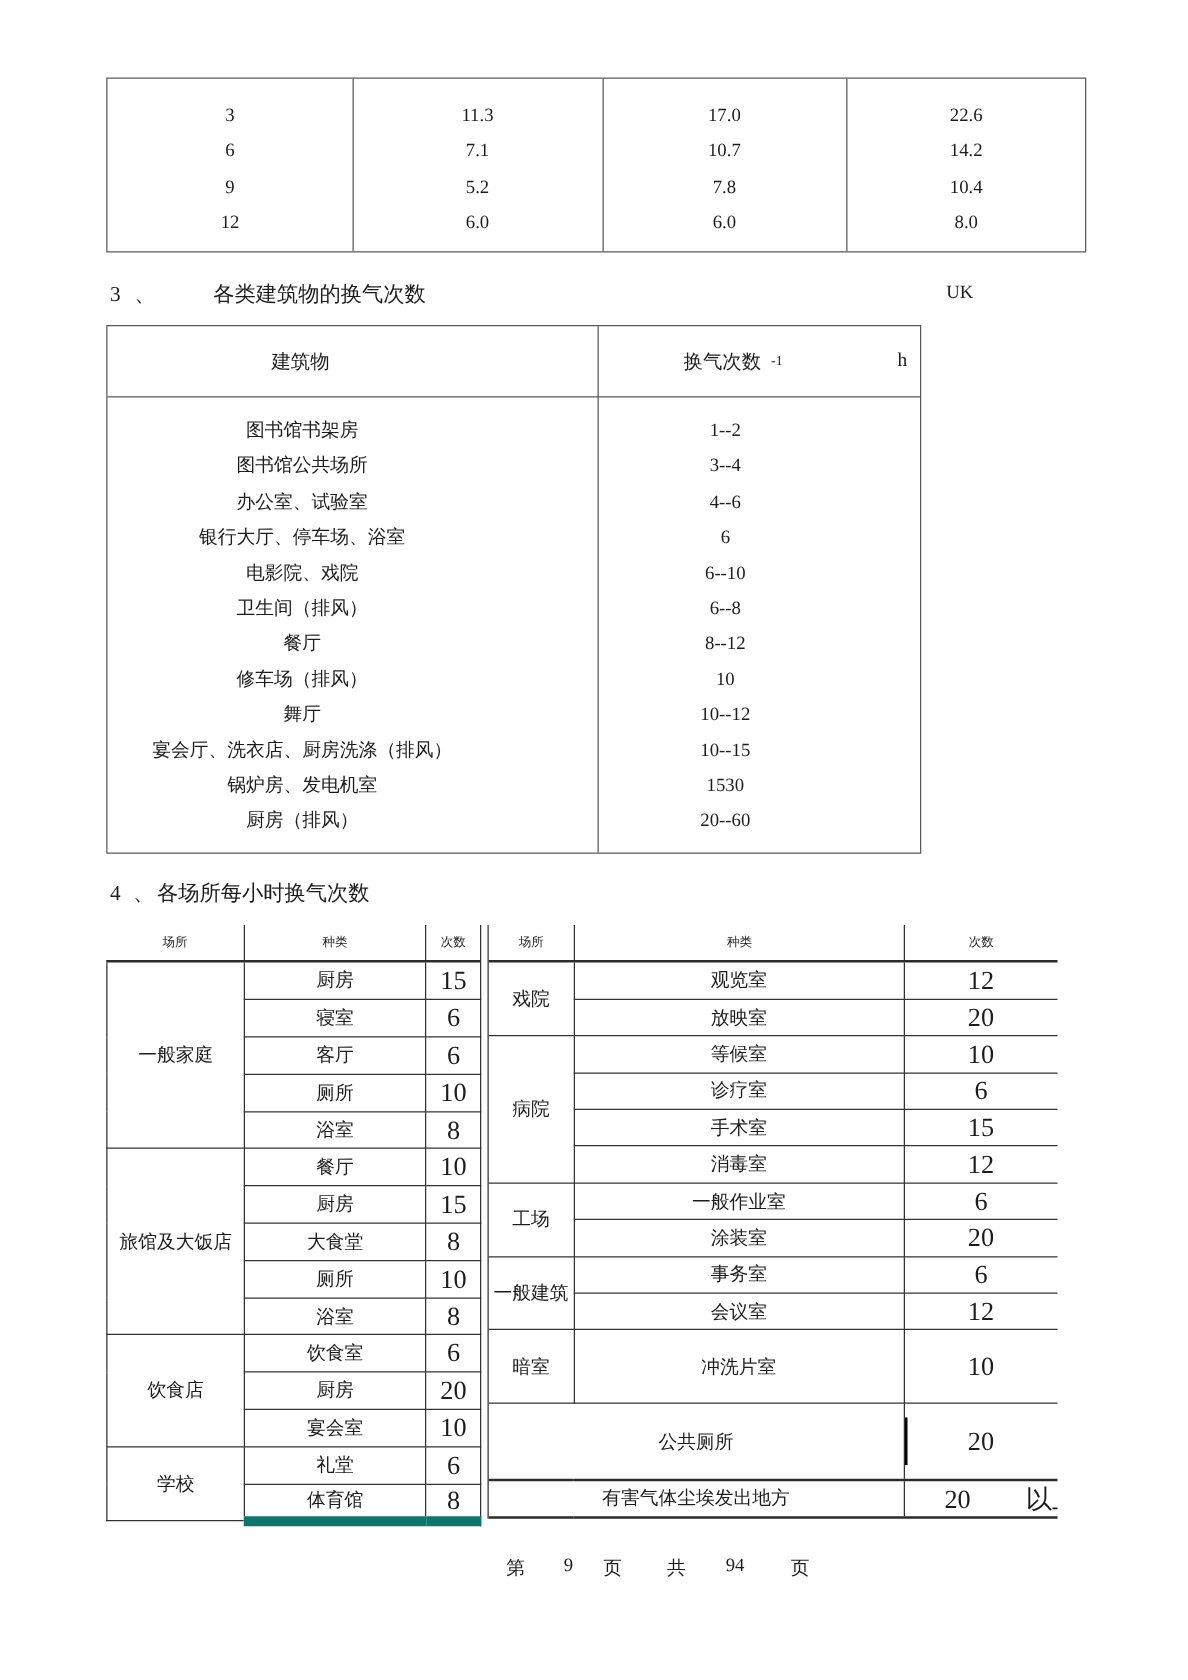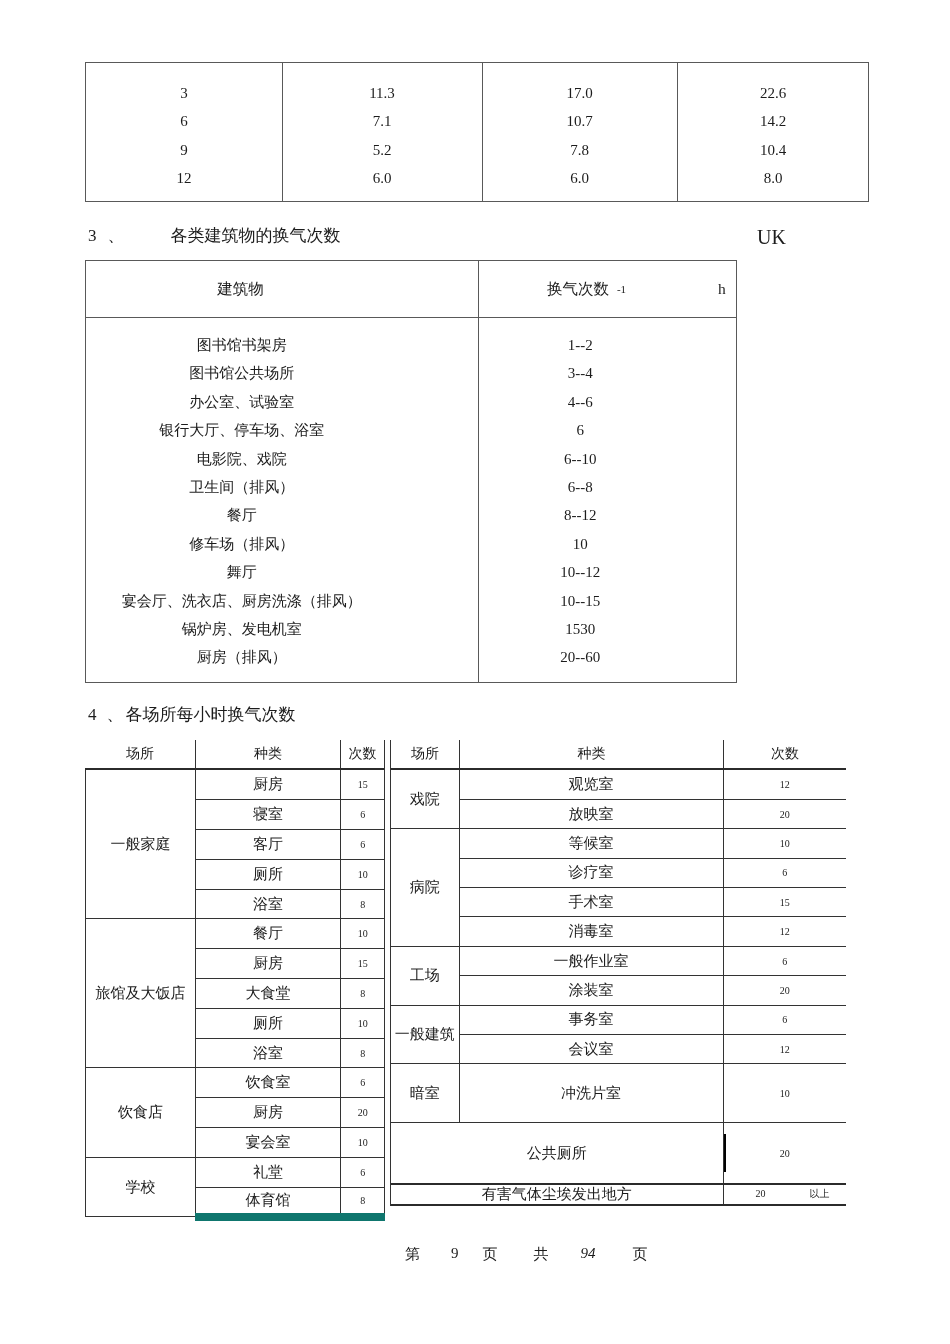--- a/index.html
+++ b/index.html
@@ -13,42 +13,42 @@
   .t1-cell{height:28.4px;line-height:28.4px;text-align:center;font-size:15px;}
 
   
   .heading{position:absolute;font-size:17px;white-space:nowrap;}
   .h3{left:88px;top:224px;}
   .h3 .sep{margin-left:11px;}
   .h3 .title{margin-left:46px;}
   .h4{left:88px;top:703px;}
   .h4 .sep{margin-left:10px;}
   .h4 .title{margin-left:2px;}
-  .uk-label{position:absolute;left:757px;top:226px;font-size:20px;}
+  .uk-label{position:absolute;left:757px;top:226px;font-size:15px;}
 
   
   .t2{position:absolute;left:85px;top:260px;width:652px;height:423px;border:1px solid #595959;box-sizing:border-box;}
   .t2 .vline{position:absolute;left:392px;top:0;bottom:0;width:1px;background:#595959;}
   .t2-header{display:flex;height:57px;border-bottom:1px solid #595959;box-sizing:border-box;}
   .t2-hcell{width:392px;display:flex;align-items:center;justify-content:center;font-size:15.5px;}
   .t2-hcell.right{justify-content:flex-start;padding-left:152px;box-sizing:border-box;}
   .t2-hcell sup{font-size:11px;margin-left:8px;line-height:1;}
   .t2-hcell .unit{margin-left:92px;}
   .t2-body{padding-top:13px;}
   .t2-row{display:flex;height:28.4px;line-height:28.4px;gap:27px;}
   .t2-row .b,.t2-row .v{width:392px;text-align:center;font-size:15px;}
 
   
   .t3-head{display:flex;height:28px;border-bottom:2px solid #2b2b2b;}
-  .t3-hc{display:flex;align-items:center;justify-content:center;font-size:14px;height:100%;box-sizing:border-box;}
+  .t3-hc{display:flex;align-items:center;justify-content:center;font-size:10px;height:100%;box-sizing:border-box;}
   .t3-hc + .t3-hc{border-left:1px solid #333;}
   table.t3{border-collapse:collapse;table-layout:fixed;width:100%;}
   .t3 td{border:1px solid #333;text-align:center;font-size:15px;padding:0;overflow:hidden;vertical-align:middle;}
   .t3 tr:first-child td{border-top:none;}
-  .t3 .count{font-size:10px;}
+  .t3 .count{font-size:21px;}
 
   .t3-left{position:absolute;left:85px;top:740px;width:299px;border-right:1px solid #333;box-sizing:content-box;}
   .t3-left .t3-hc.c1{width:110px;}
   .t3-left .t3-hc.c2{width:145px;}
   .t3-left .t3-hc.c3{width:44px;}
   .t3-left .t3 tr{height:29.8px;}
   .t3-left .t3 td:last-child{border-right:none;}
   .t3-left .t3 tr:last-child td{border-bottom:8px solid #0f766e;}
 
   .t3-right{position:absolute;left:390px;top:740px;width:455px;border-left:1px solid #333;}
@@ -66,21 +66,21 @@
   .mark-cell::before{content:"";position:absolute;left:-3px;top:11px;width:5px;height:38px;background:#000;}
   .suffix-cell{text-align:left !important;white-space:nowrap;}
   .suffix-cell .v20{padding-left:32px;display:inline-block;}
   .suffix-cell .suffix{margin-left:44px;}
 
   
   .footer{position:absolute;left:405px;top:1245px;display:flex;font-size:15px;}
   .footer span{margin-right:0;}
   .footer .g31{margin-right:31px;} .footer .g24{margin-right:24px;}
   .footer .g36{margin-right:36px;} .footer .g32{margin-right:32px;}
-  .footer .g37{margin-right:37px;font-style:italic;}
+  .footer .g37{margin-right:37px;}
 </style>
 </head>
 <body>
 
 <div class="page">
 
   <div class="t1">
     <div class="vline" style="left:196px"></div>
     <div class="vline" style="left:396px"></div>
     <div class="vline" style="left:591px"></div>

